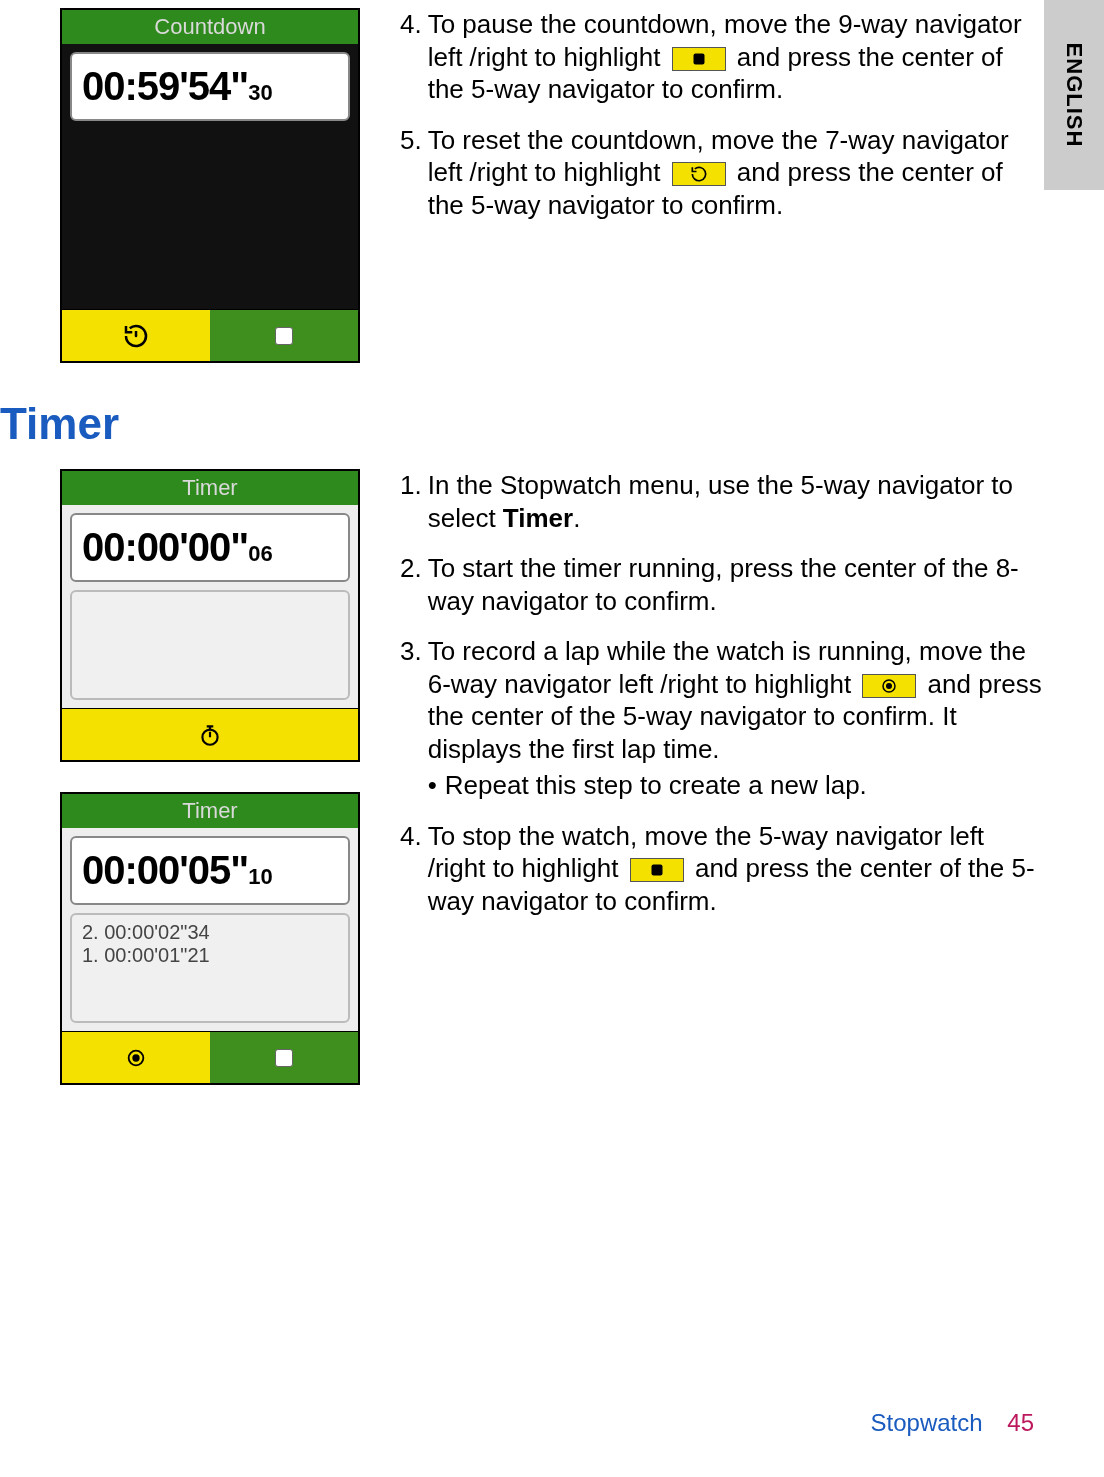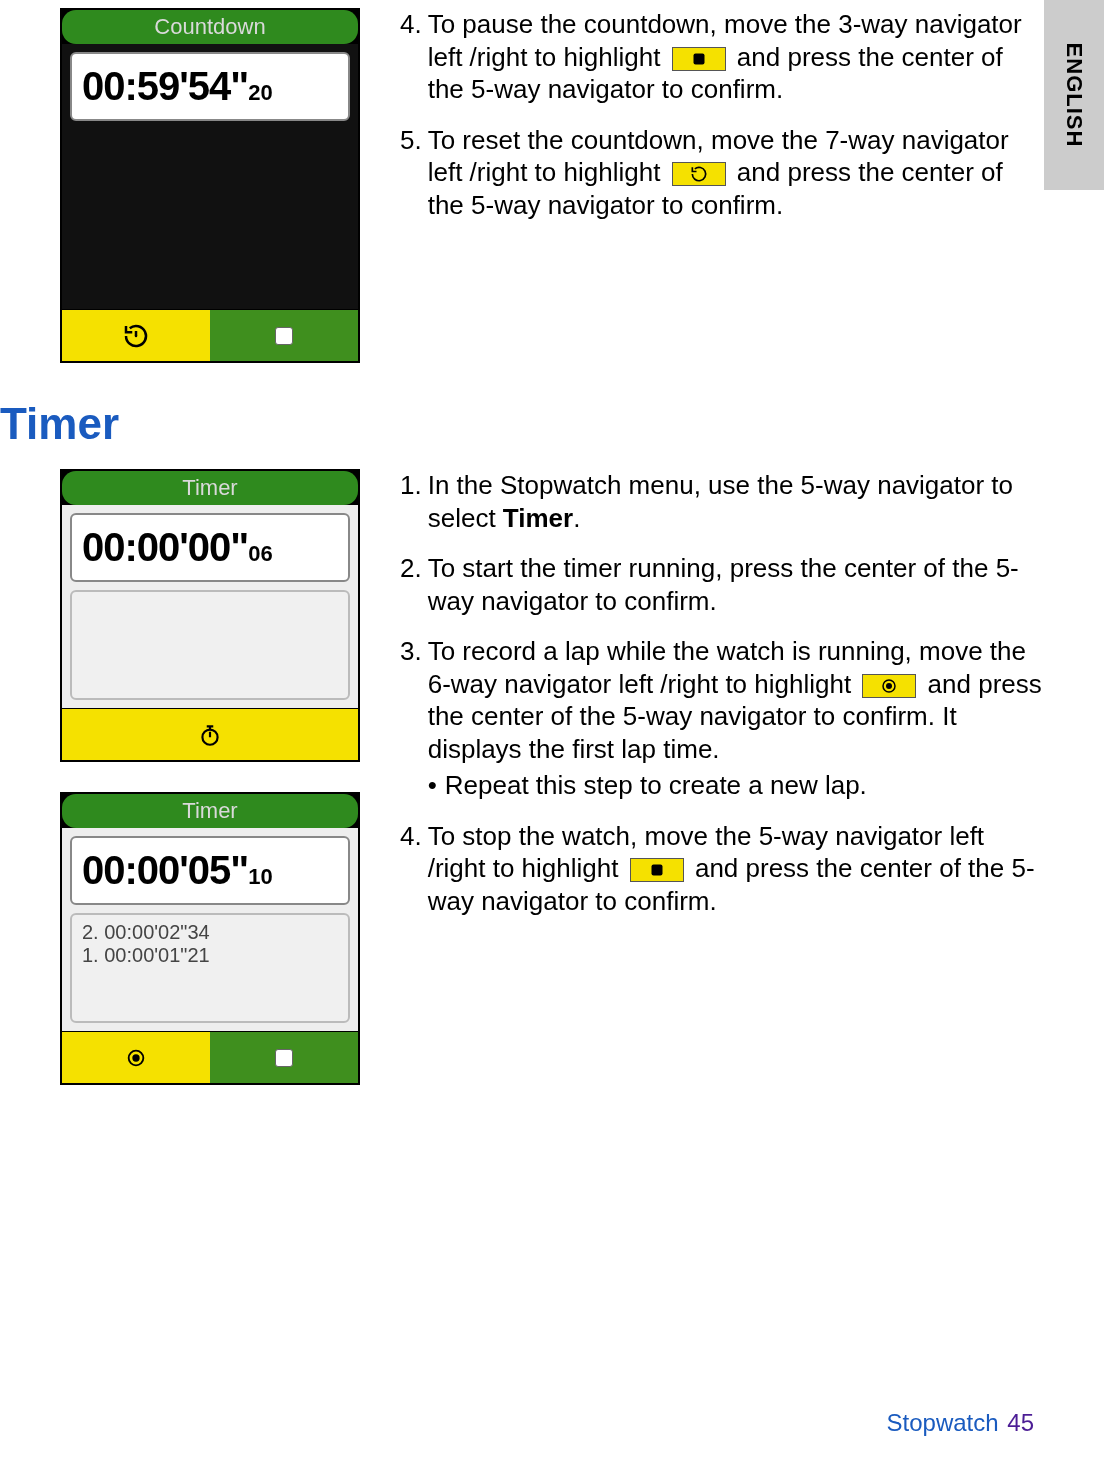--- a/index.html
+++ b/index.html
@@ -95,21 +95,20 @@
     border: 2px solid #000;
     background: #000;
   }
   .dev-header {
     background: #2f8a1e;
     color: #d9d9d9;
     text-align: center;
     font-size: 22px;
     padding: 4px 0;
     font-family: Arial, sans-serif;
-    border-radius: 14px;
   }
   .dev-body {
     background: #111;
     padding: 8px;
   }
   .dev-body.light { background: #eee; }
   .time-panel {
     background: #fff;
     border: 2px solid #888;
     border-radius: 6px;
@@ -146,38 +145,38 @@
   .btn-yellow.full { flex: 2; }
 
   .dark-spacer { height: 180px; background: #111; }
   .footer {
     position: absolute;
     bottom: 40px;
     right: 70px;
     font-size: 24px;
     color: #1a5bbf;
   }
-  .footer .pg { color: #4c1d95; margin-left: 2px; }
+  .footer .pg { color: #be185d; margin-left: 18px; }
 </style>
 </head>
 <body>
 
 <div class="side-tab">
   <span>ENGLISH</span>
 </div>
 
 <div class="page">
 
   <div class="row">
     <div class="device-col">
       <div class="device">
         <div class="dev-header">Countdown</div>
         <div class="dev-body">
           <div class="time-panel">
-            <span class="time-big">00:59'54"</span><span class="time-sub">20</span>
+            <span class="time-big">00:59'54"</span><span class="time-sub">30</span>
           </div>
           <div class="dark-spacer"></div>
         </div>
         <div class="dev-footer">
           <div class="dev-btn btn-yellow">
             <svg width="30" height="30" viewBox="0 0 24 24">
                 <path fill="none" stroke="#000" stroke-width="2" d="M4 12a8 8 0 1 0 3-6.2M4 4v5h5"></path>
                 <circle cx="12" cy="12" r="1" fill="#000"></circle>
                 <path stroke="#000" stroke-width="2" d="M12 12V8"></path>
               </svg>
@@ -187,21 +186,21 @@
           </div>
         </div>
       </div>
     </div>
 
     <div class="text-col">
       <ol class="steps">
         <li>
           <span class="num">4.</span>
           <span class="body">
-            <span>To pause the countdown, move the 3-way navigator left /right to highlight </span>
+            <span>To pause the countdown, move the 9-way navigator left /right to highlight </span>
             <span class="inline-icon ic-yellow ic-stop"></span>
             <span> and press the center of the 5-way navigator to confirm.</span>
           </span>
         </li>
         <li>
           <span class="num">5.</span>
           <span class="body">
             <span>To reset the countdown, move the 7-way navigator left /right to highlight </span>
             <span class="inline-icon ic-yellow ic-reset">
               <svg width="20" height="20" viewBox="0 0 24 24">
@@ -267,21 +266,21 @@
     <div class="text-col">
       <ol class="steps">
         <li>
           <span class="num">1.</span>
           <span class="body">
             <span>In the Stopwatch menu, use the 5-way navigator to select </span><b>Timer</b><span>.</span>
           </span>
         </li>
         <li>
           <span class="num">2.</span>
-          <span class="body">To start the timer running, press the center of the 5-way navigator to confirm.</span>
+          <span class="body">To start the timer running, press the center of the 8-way navigator to confirm.</span>
         </li>
         <li>
           <span class="num">3.</span>
           <span class="body">
             <span>To record a lap while the watch is running, move the 6-way navigator left /right to highlight </span>
             <span class="inline-icon ic-yellow ic-lap">
               <svg width="18" height="18" viewBox="0 0 24 24">
                   <circle cx="12" cy="12" r="8" fill="none" stroke="#000" stroke-width="2"></circle>
                   <circle cx="12" cy="12" r="4" fill="#000"></circle>
                 </svg>

